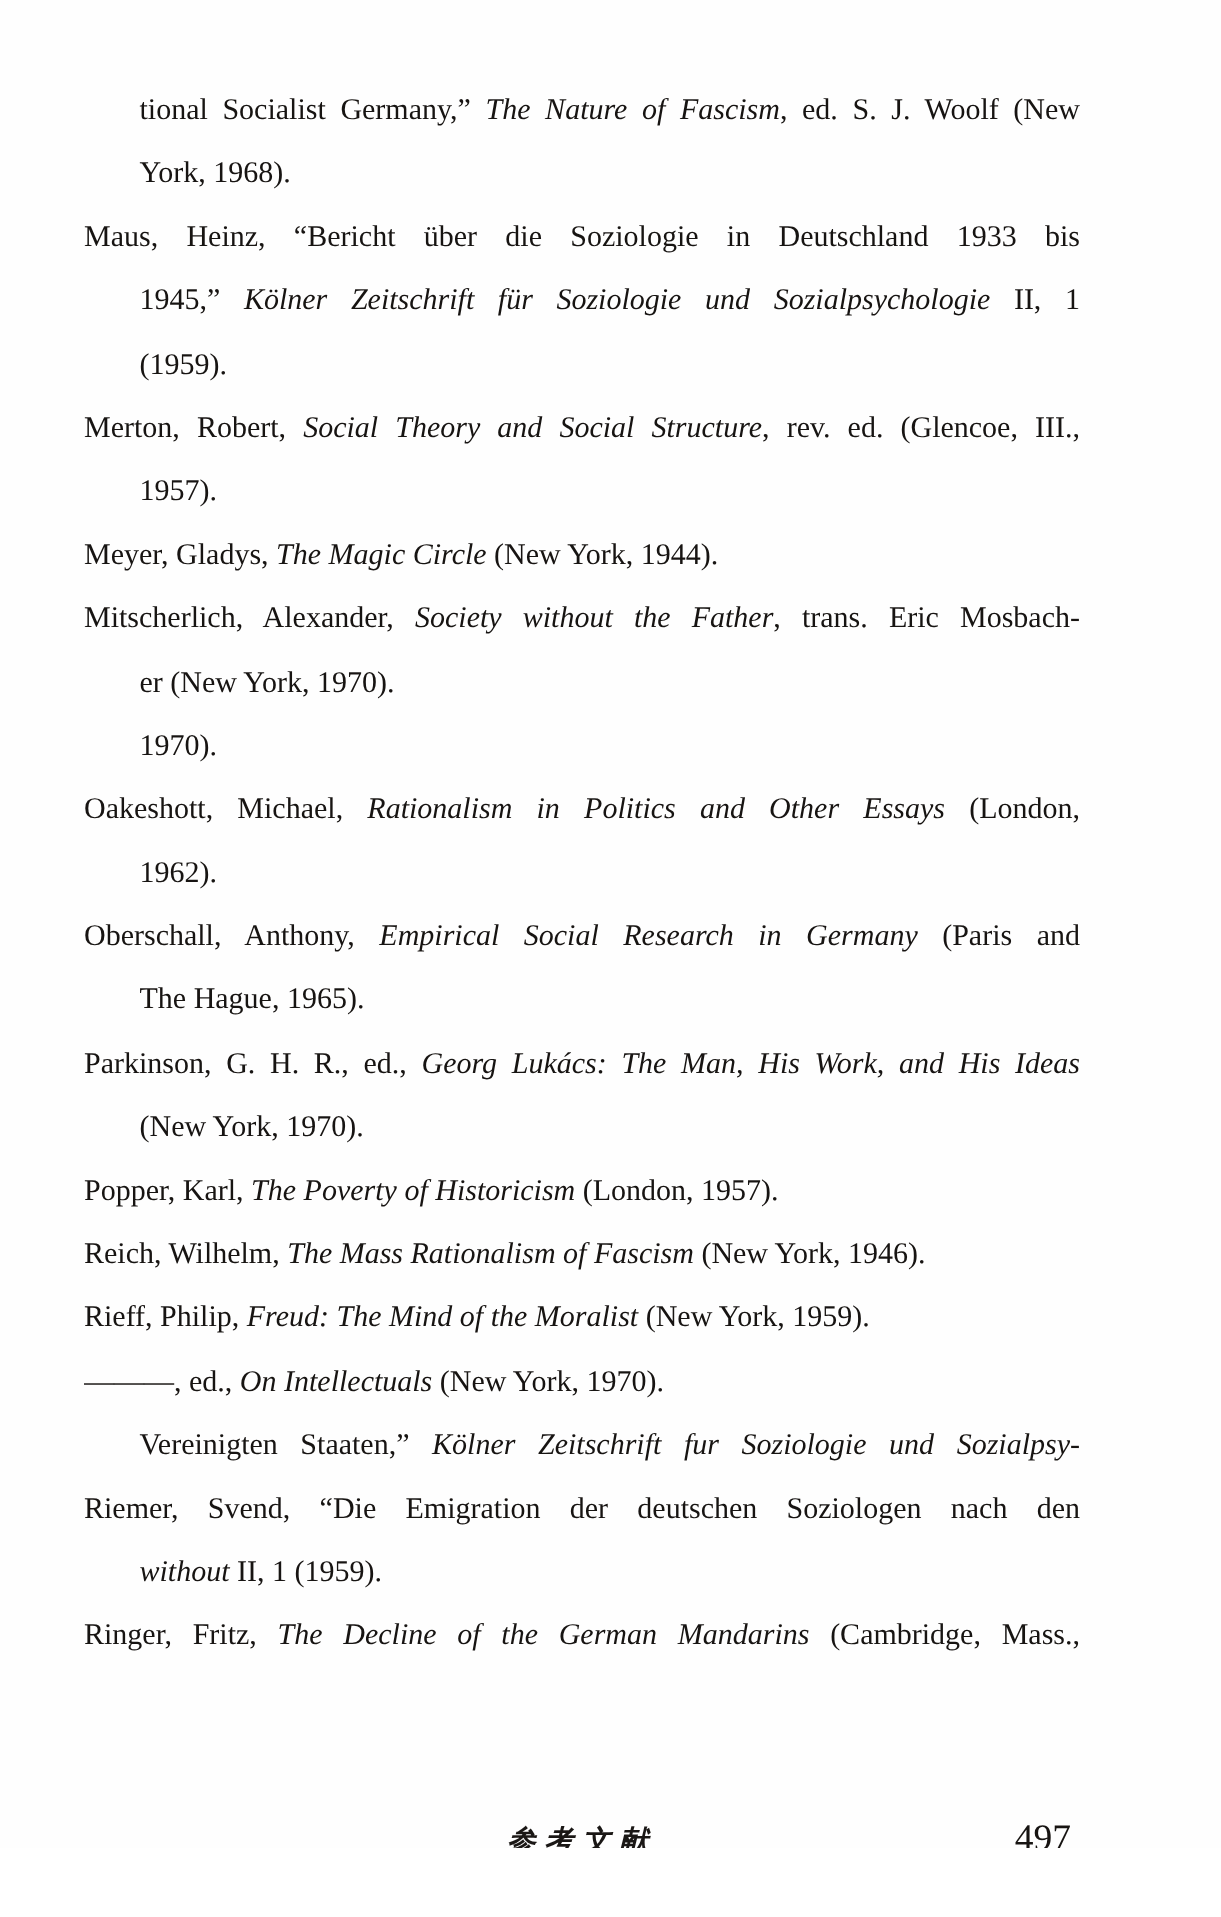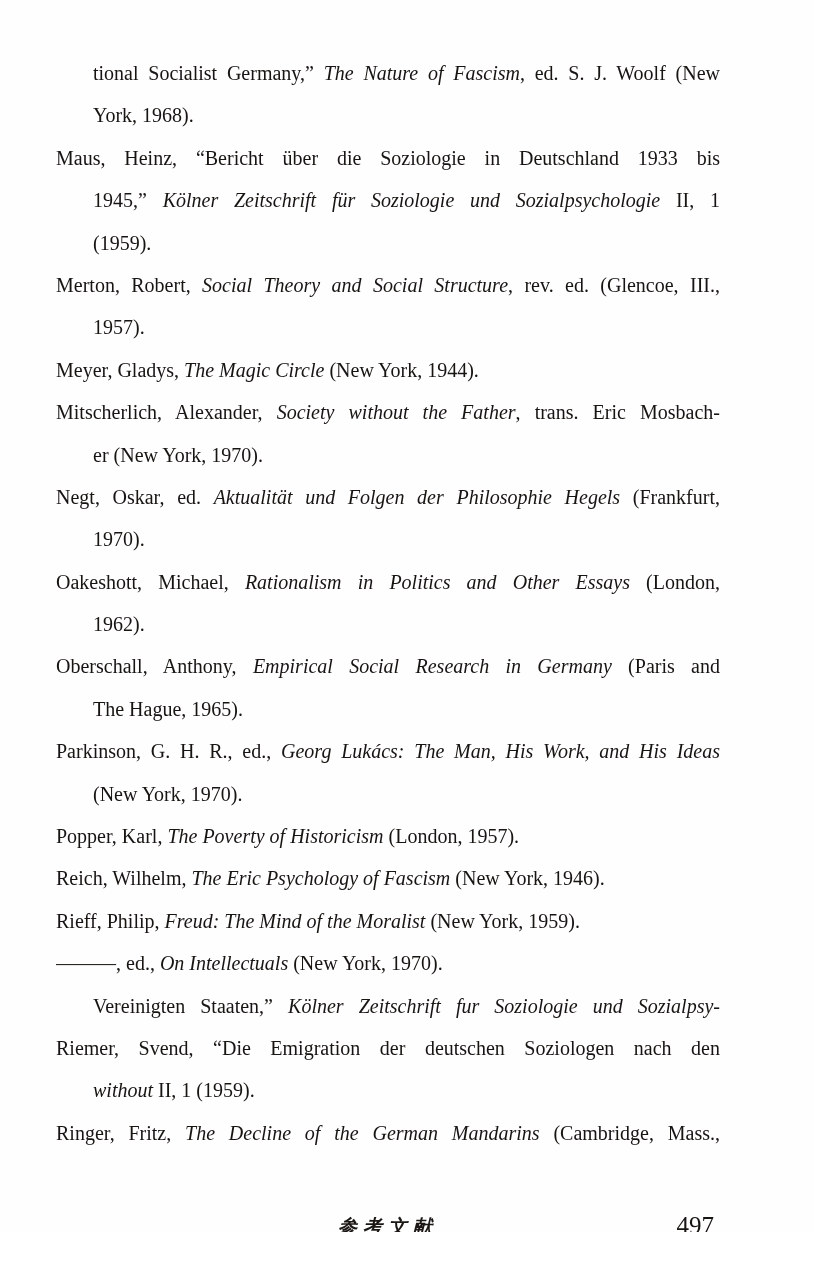--- a/index.html
+++ b/index.html
@@ -77,30 +77,29 @@
       <div class="line indent just"><span>tional Socialist Germany,” </span><span class="it">The Nature of Fascism</span><span>, ed. S. J. Woolf (New</span></div>
       <div class="line indent"><span>York, 1968).</span></div>
       <div class="line just"><span>Maus, Heinz, “Bericht über die Soziologie in Deutschland 1933 bis</span></div>
       <div class="line indent just"><span>1945,” </span><span class="it">Kölner Zeitschrift für Soziologie und Sozialpsychologie</span><span> II, 1</span></div>
       <div class="line indent"><span>(1959).</span></div>
       <div class="line just"><span>Merton, Robert, </span><span class="it">Social Theory and Social Structure</span><span>, rev. ed. (Glencoe, III.,</span></div>
       <div class="line indent"><span>1957).</span></div>
       <div class="line"><span>Meyer, Gladys, </span><span class="it">The Magic Circle</span><span> (New York, 1944).</span></div>
       <div class="line just"><span>Mitscherlich, Alexander, </span><span class="it">Society without the Father</span><span>, trans. Eric Mosbach-</span></div>
       <div class="line indent"><span>er (New York, 1970).</span></div>
-      <div class="line just"><span>Negt, Oskar, ed. </span><span class="it">Aktualität und Folgen der Philosophie Hegels</span><span> (Frankfurt,</span></div>
       <div class="line indent"><span>1970).</span></div>
       <div class="line just"><span>Oakeshott, Michael, </span><span class="it">Rationalism in Politics and Other Essays</span><span> (London,</span></div>
       <div class="line indent"><span>1962).</span></div>
       <div class="line just"><span>Oberschall, Anthony, </span><span class="it">Empirical Social Research in Germany</span><span> (Paris and</span></div>
       <div class="line indent"><span>The Hague, 1965).</span></div>
       <div class="line just"><span>Parkinson, G. H. R., ed., </span><span class="it">Georg Lukács: The Man, His Work, and His Ideas</span></div>
       <div class="line indent"><span>(New York, 1970).</span></div>
       <div class="line"><span>Popper, Karl, </span><span class="it">The Poverty of Historicism</span><span> (London, 1957).</span></div>
-      <div class="line"><span>Reich, Wilhelm, </span><span class="it">The Eric Psychology of Fascism</span><span> (New York, 1946).</span></div>
+      <div class="line"><span>Reich, Wilhelm, </span><span class="it">The Mass Rationalism of Fascism</span><span> (New York, 1946).</span></div>
       <div class="line"><span>Rieff, Philip, </span><span class="it">Freud: The Mind of the Moralist</span><span> (New York, 1959).</span></div>
       <div class="line"><span>———, ed., </span><span class="it">On Intellectuals</span><span> (New York, 1970).</span></div>
       <div class="line indent just"><span>Vereinigten Staaten,” </span><span class="it">Kölner Zeitschrift fur Soziologie und Sozialpsy-</span></div>
       <div class="line just"><span>Riemer, Svend, “Die Emigration der deutschen Soziologen nach den</span></div>
       <div class="line indent"><span class="it">without</span><span> II, 1 (1959).</span></div>
       <div class="line just"><span>Ringer, Fritz, </span><span class="it">The Decline of the German Mandarins</span><span> (Cambridge, Mass.,</span></div>
     </main>
   <footer class="footer">
     <span class="section">参考文献</span>
     <span class="pagenum">497</span>

